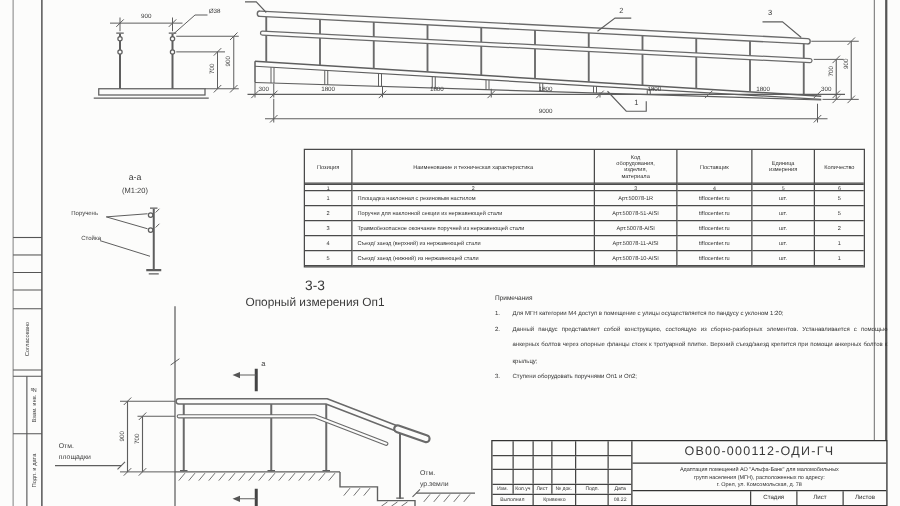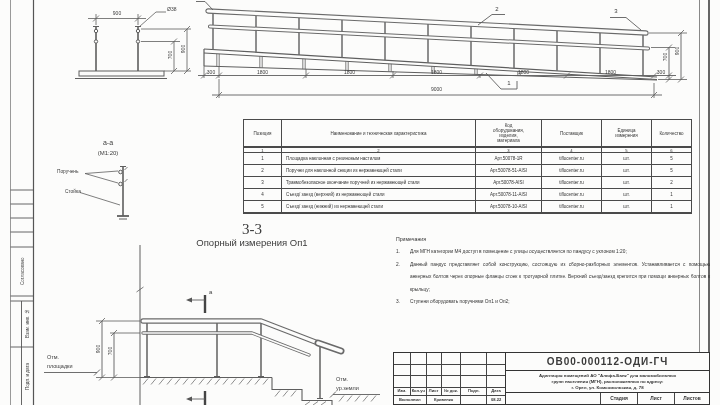--- a/index.html
+++ b/index.html
@@ -33,21 +33,21 @@
   .spec .left{justify-content:flex-start;text-align:left;padding-left:4px;}
   
   .notes{position:absolute;left:396px;top:236px;width:314px;color:#333;}
   .notes .ntitle{font-size:5.2px;line-height:7px;margin-bottom:3px;}
   .note{display:flex;line-height:12.5px;font-size:4.8px;}
   .note .n{width:14px;flex:none;}
   .note .t{flex:1;text-align:justify;}
   
   .tb{position:absolute;left:393px;top:352px;width:317px;height:53px;
       border:1.3px solid #333;box-sizing:border-box;display:flex;background:#fcfcfb;}
-  .tb *{box-sizing:border-box;font-weight:bold;}
+  .tb *{box-sizing:border-box;}
   .tb-left{width:112px;flex:none;border-right:1px solid #333;display:flex;flex-direction:column;}
   .tb-row{display:flex;border-bottom:0.7px solid #444;}
   .tb-row:last-child{border-bottom:none;}
   .tb-cell{border-right:0.7px solid #444;height:100%;font-size:4.1px;line-height:4.5px;
       display:flex;align-items:center;justify-content:center;color:#333;overflow:hidden;}
   .tb-cell:last-child{border-right:none;}
   .tb-right{flex:1;display:flex;flex-direction:column;}
   .tb-code{height:18px;border-bottom:0.9px solid #333;display:flex;align-items:center;justify-content:center;
       font-size:10px;letter-spacing:1px;color:#3a3a3a;}
   .tb-desc{height:22px;border-bottom:0.9px solid #333;display:flex;flex-direction:column;
@@ -371,21 +371,21 @@
     <div class="c">1</div>
 
     <div class="c">5</div>
     <div class="c left">Съезд/ заезд (нижний) из нержавеющей стали</div>
     <div class="c">Арт.50078-10-AISI</div>
     <div class="c">tiflocenter.ru</div>
     <div class="c">шт.</div>
     <div class="c">1</div>
   </div>
 
-  <span class="lbl center" style="left:192px;top:226px;width:120px;font-size:15px;font-family:Liberation Serif, serif;">3-3</span>
+  <span class="lbl center" style="left:192px;top:226px;width:120px;font-size:11px;">3-3</span>
   <span class="lbl center" style="left:152px;top:240px;width:200px;font-size:9.5px;">Опорный измерения Оп1</span>
 
   <span class="lbl" style="left:209px;top:289px;font-size:6px;">а</span>
   <span class="lbl" style="left:47px;top:354px;font-size:5.5px;">Отм.</span>
   <span class="lbl" style="left:47px;top:363px;font-size:5.5px;">площадки</span>
   <span class="lbl center rot" style="left:83px;top:346px;width:30px;">900</span>
   <span class="lbl center rot" style="left:95px;top:348px;width:30px;">700</span>
   <span class="lbl" style="left:336px;top:376px;font-size:5.5px;">Отм.</span>
   <span class="lbl" style="left:336px;top:385px;font-size:5.5px;">ур.земли</span>
 

